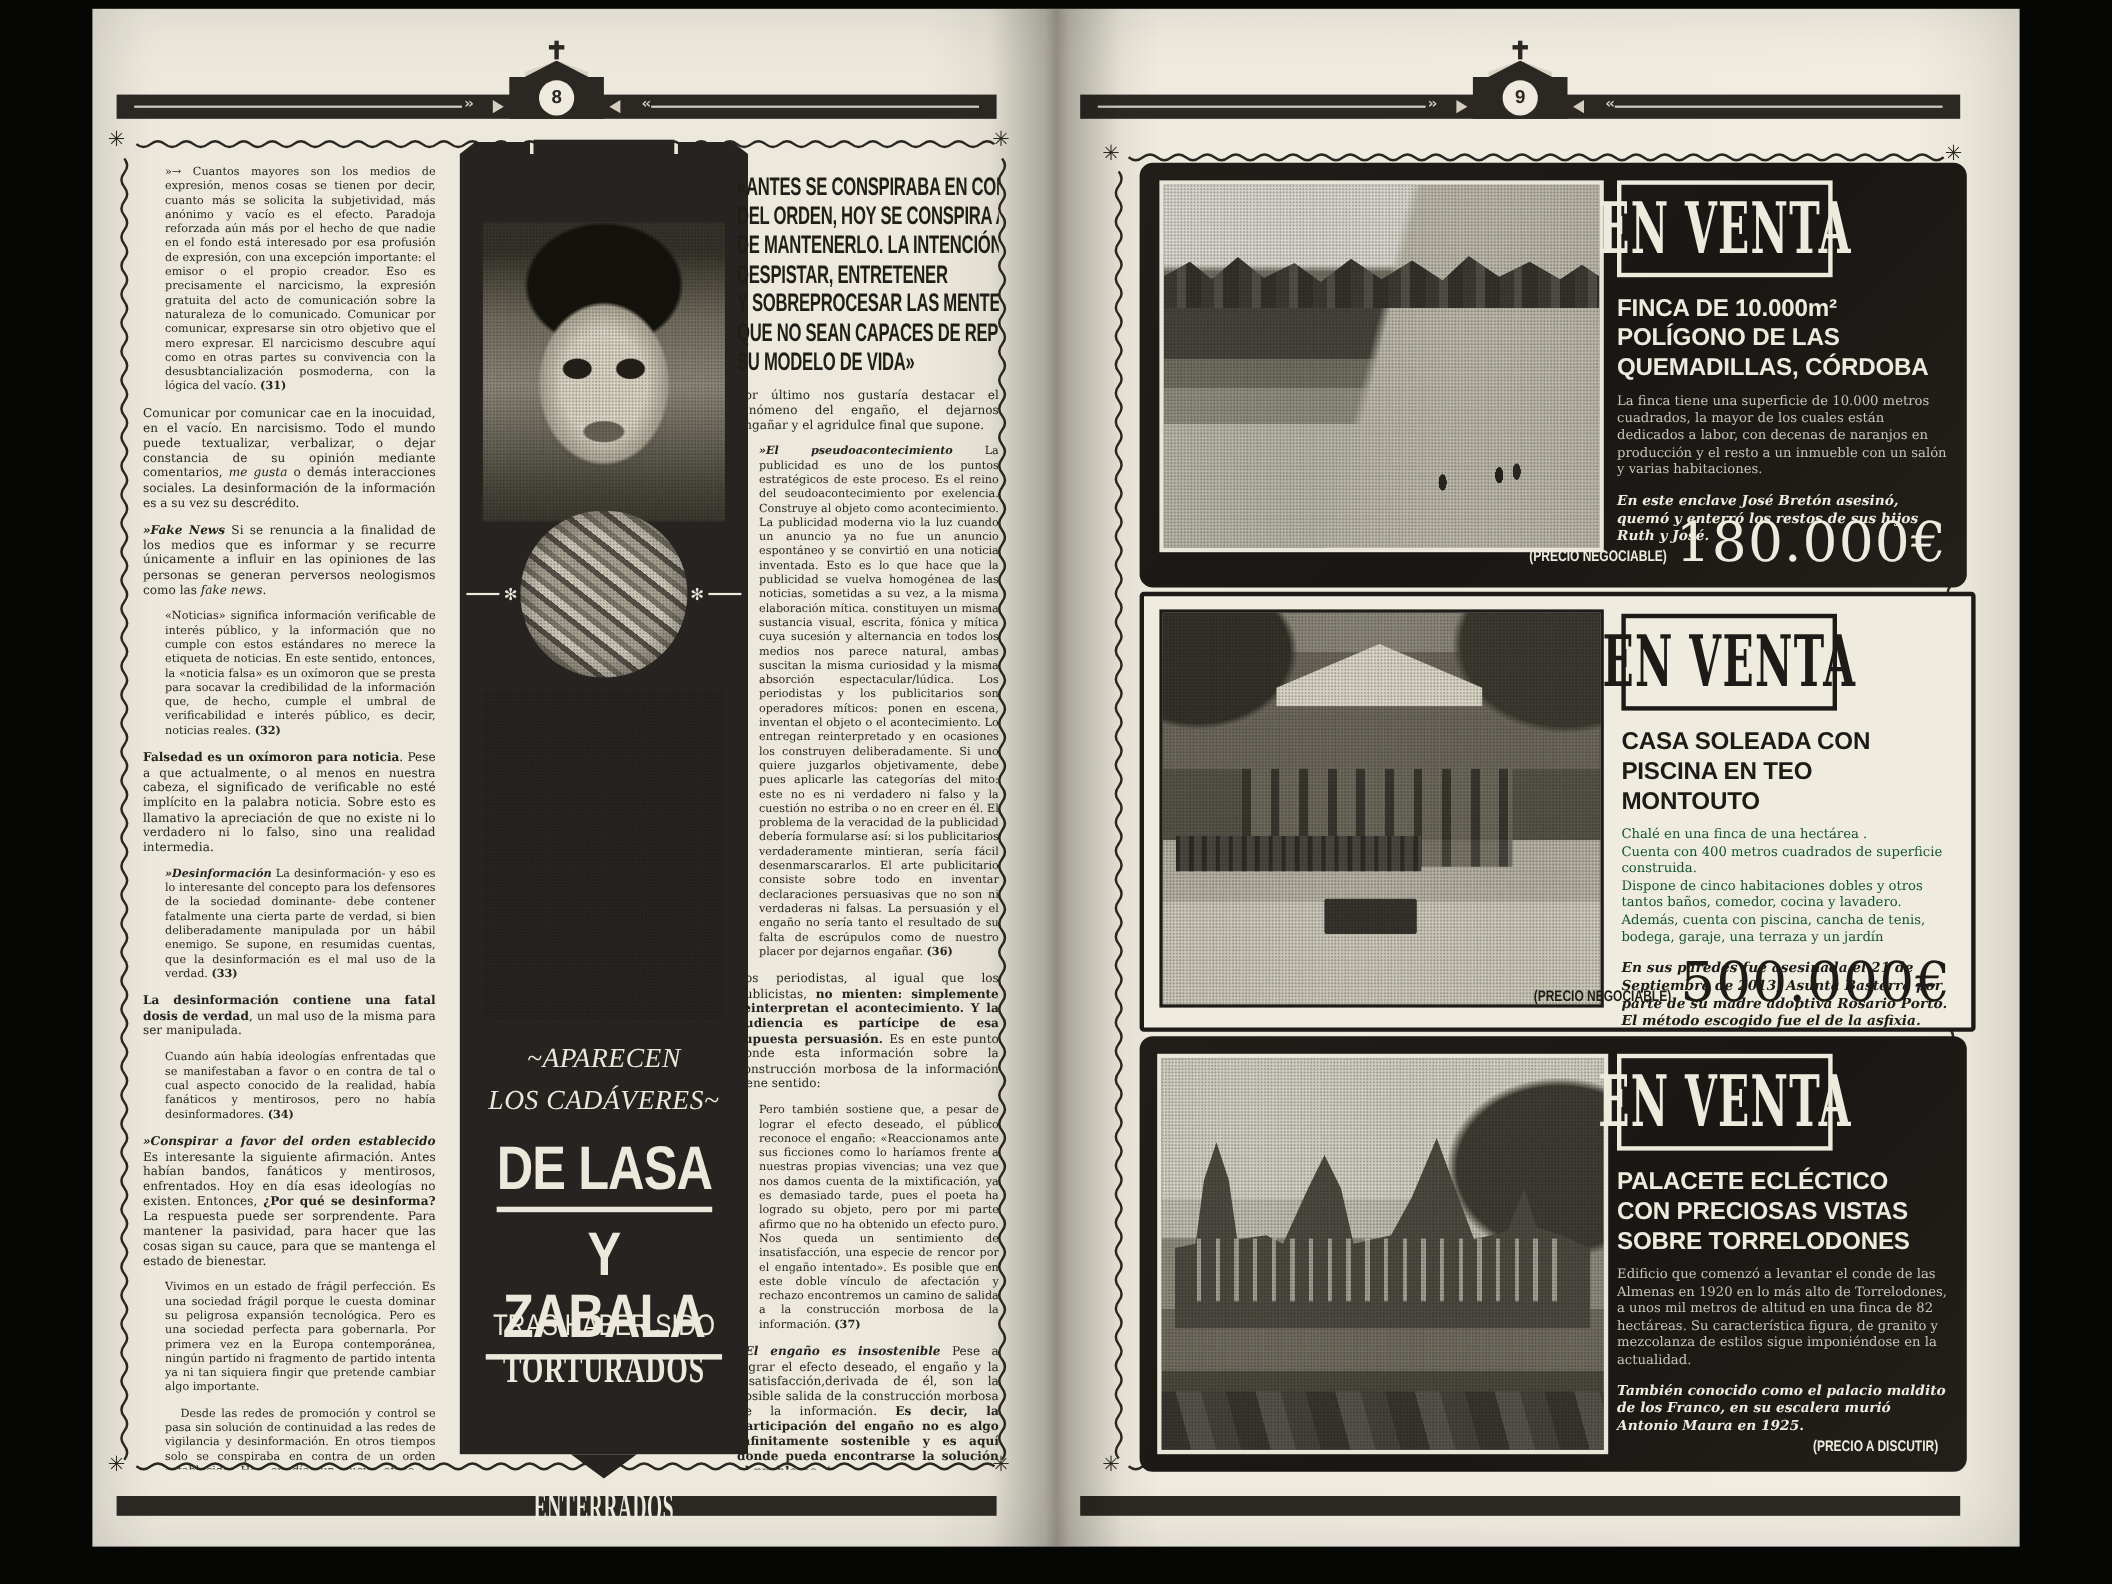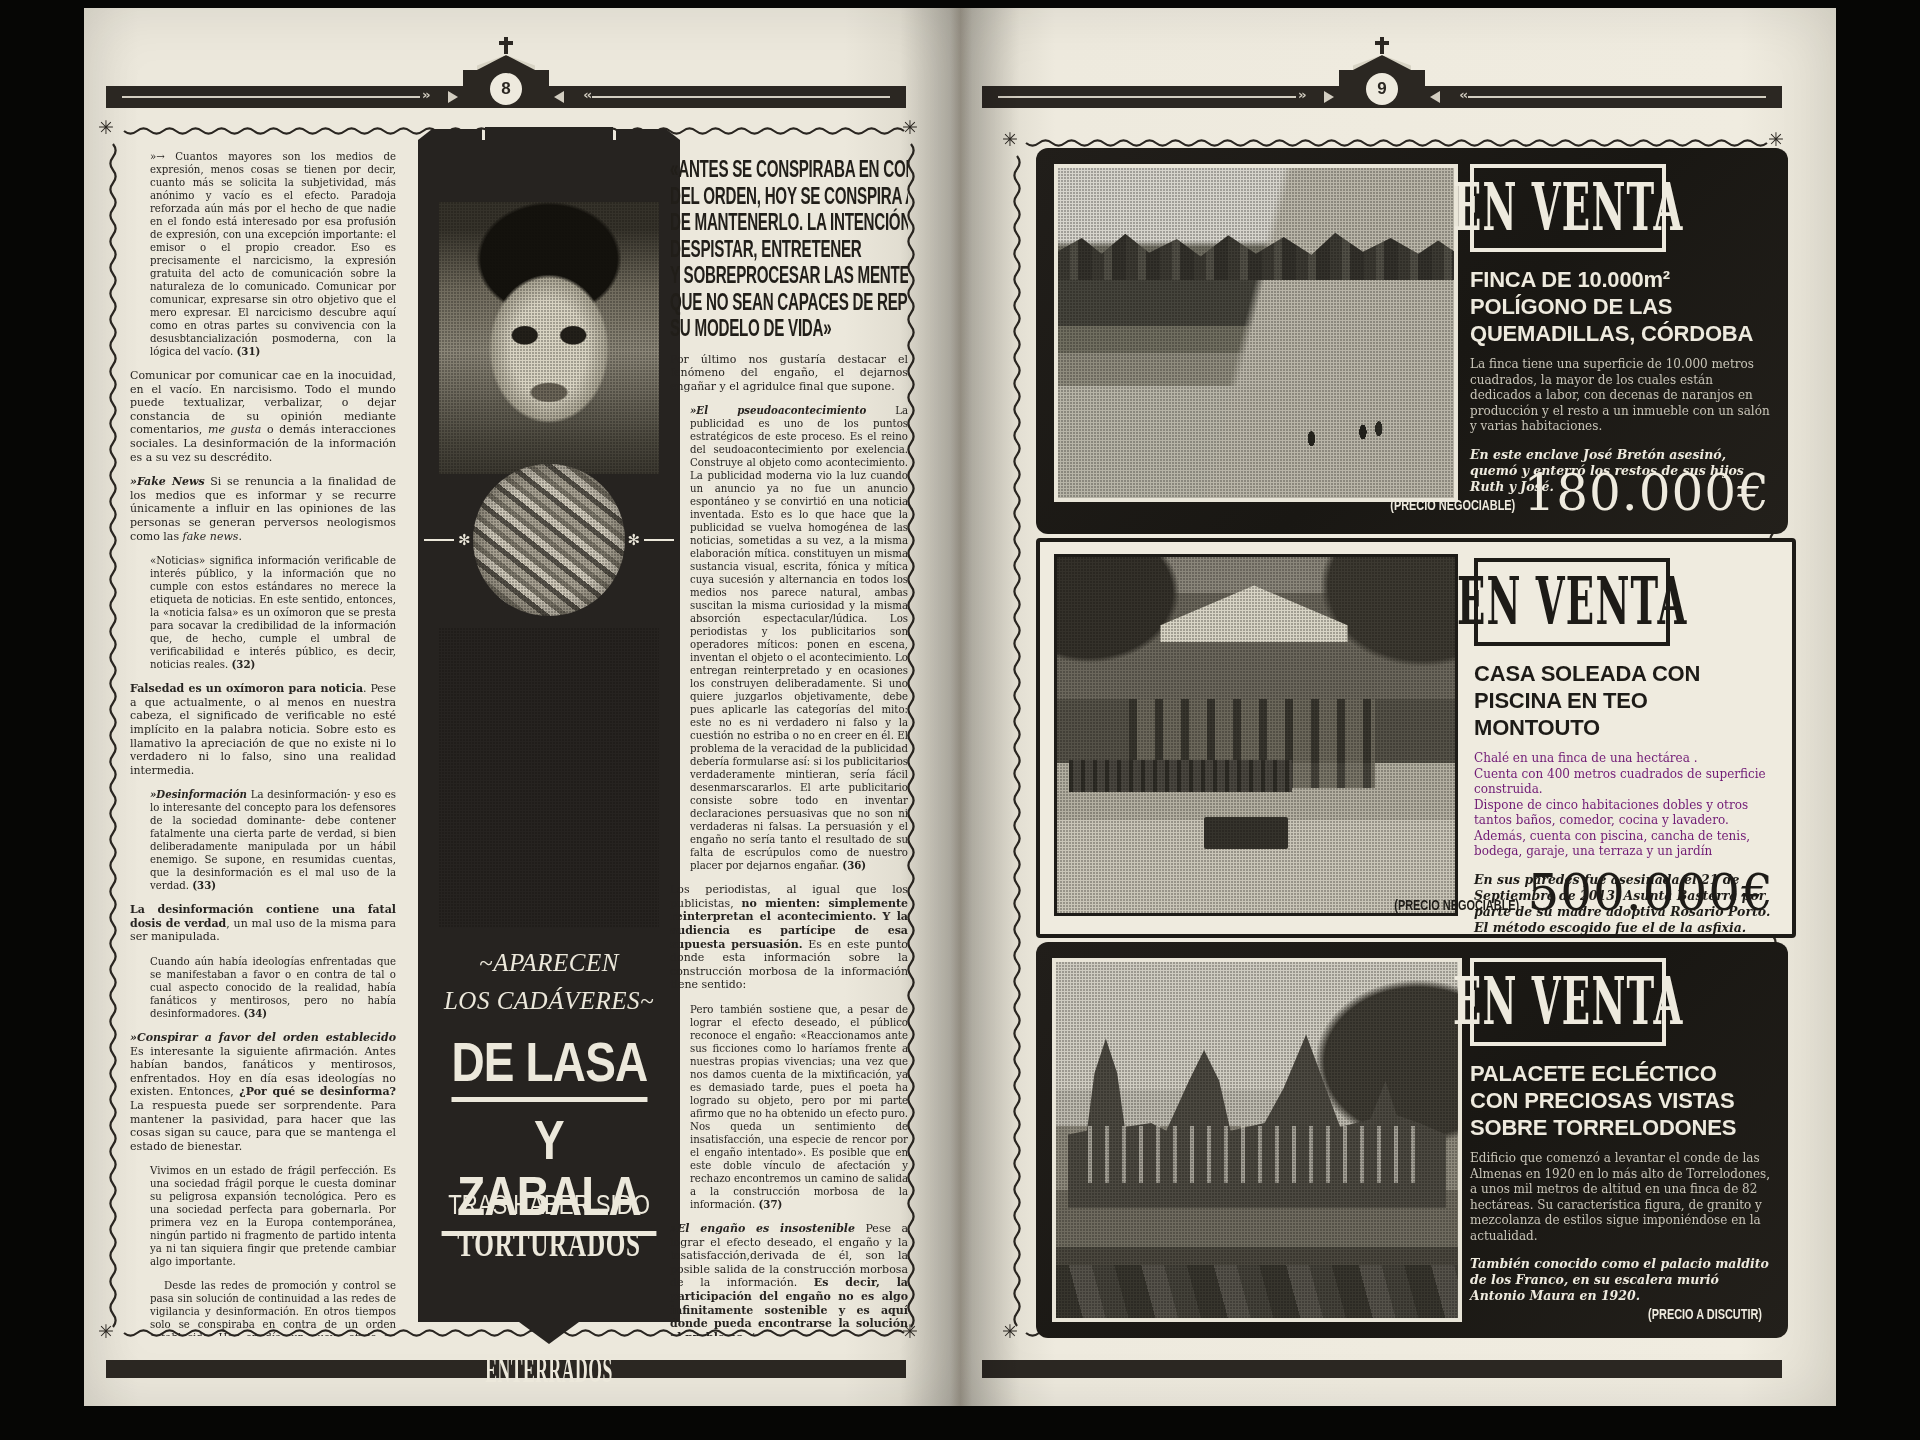--- a/index.html
+++ b/index.html
@@ -114,21 +114,21 @@
   .c1 .photo{left:18px;top:16px;width:396px;height:330px;}
   .c2 .photo{left:14px;top:12px;width:398px;height:356px;}
   .c3 .photo{left:16px;top:16px;width:402px;height:356px;}
   .adcontent{position:absolute;left:434px;right:18px;top:16px;bottom:12px;}
   .logo-box{display:flex;align-items:center;justify-content:center;width:196px;height:88px;border:4px solid currentColor;
             margin-bottom:14px;box-sizing:border-box;}
   .logo-box span{display:inline-block;font:700 62px/62px "DejaVu Serif",serif;transform:scale(.60,1.04);white-space:nowrap;letter-spacing:2px;}
   .ad-title{font:700 22px/27px "Liberation Sans",sans-serif;letter-spacing:-.2px;white-space:pre-line;margin-bottom:10px;}
   .ad-body{font-size:12px;line-height:15.5px;white-space:pre-line;}
   .card.dark .ad-body{color:#c9c5b8;}
-  .card.light .ad-body{color:#701a75;}
+  .card.light .ad-body{color:#14532d;}
   .ad-note{font-style:italic;font-weight:700;font-size:12.5px;line-height:16px;margin-top:12px;white-space:pre-line;}
   .price-row{position:absolute;right:0;bottom:4px;display:flex;align-items:baseline;gap:8px;white-space:nowrap;}
   .price-label{font:700 14px "Liberation Sans",sans-serif;letter-spacing:0;display:inline-block;transform:scaleX(.78);transform-origin:100% 50%;}
   .price-val{font:400 50px/50px "DejaVu Serif",serif;letter-spacing:1px;}
 
   
   .ph-road{background:
      radial-gradient(4px 8px at 77% 80%, #22211c 0 90%, rgba(0,0,0,0) 95%),
      radial-gradient(4px 8px at 81% 79%, #2a2923 0 90%, rgba(0,0,0,0) 95%),
      radial-gradient(4px 8px at 64% 82%, #26251f 0 90%, rgba(0,0,0,0) 95%),
@@ -344,21 +344,21 @@
         <div class="rocks"></div>
       </div>
       <div class="adcontent">
         <div class="logo-box">
             <span>EN VENTA</span>
           </div>
         <div class="ad-title">PALACETE ECLÉCTICO
 CON PRECIOSAS VISTAS
 SOBRE TORRELODONES</div>
         <div class="ad-body">Edificio que comenzó a levantar el conde de las Almenas en 1920 en lo más alto de Torrelodones, a unos mil metros de altitud en una finca de 82 hectáreas. Su característica figura, de granito y mezcolanza de estilos sigue imponiéndose en la actualidad.</div>
-        <div class="ad-note">También conocido como el palacio maldito de los Franco, en su escalera murió Antonio Maura en 1920.</div>
+        <div class="ad-note">También conocido como el palacio maldito de los Franco, en su escalera murió Antonio Maura en 1925.</div>
         <div class="price-row">
           <span class="price-label">(PRECIO A DISCUTIR)</span>
           <span class="price-val"></span>
         </div>
       </div>
     </div>
   </div>
 
   <div class="fold"></div>
 </div>

